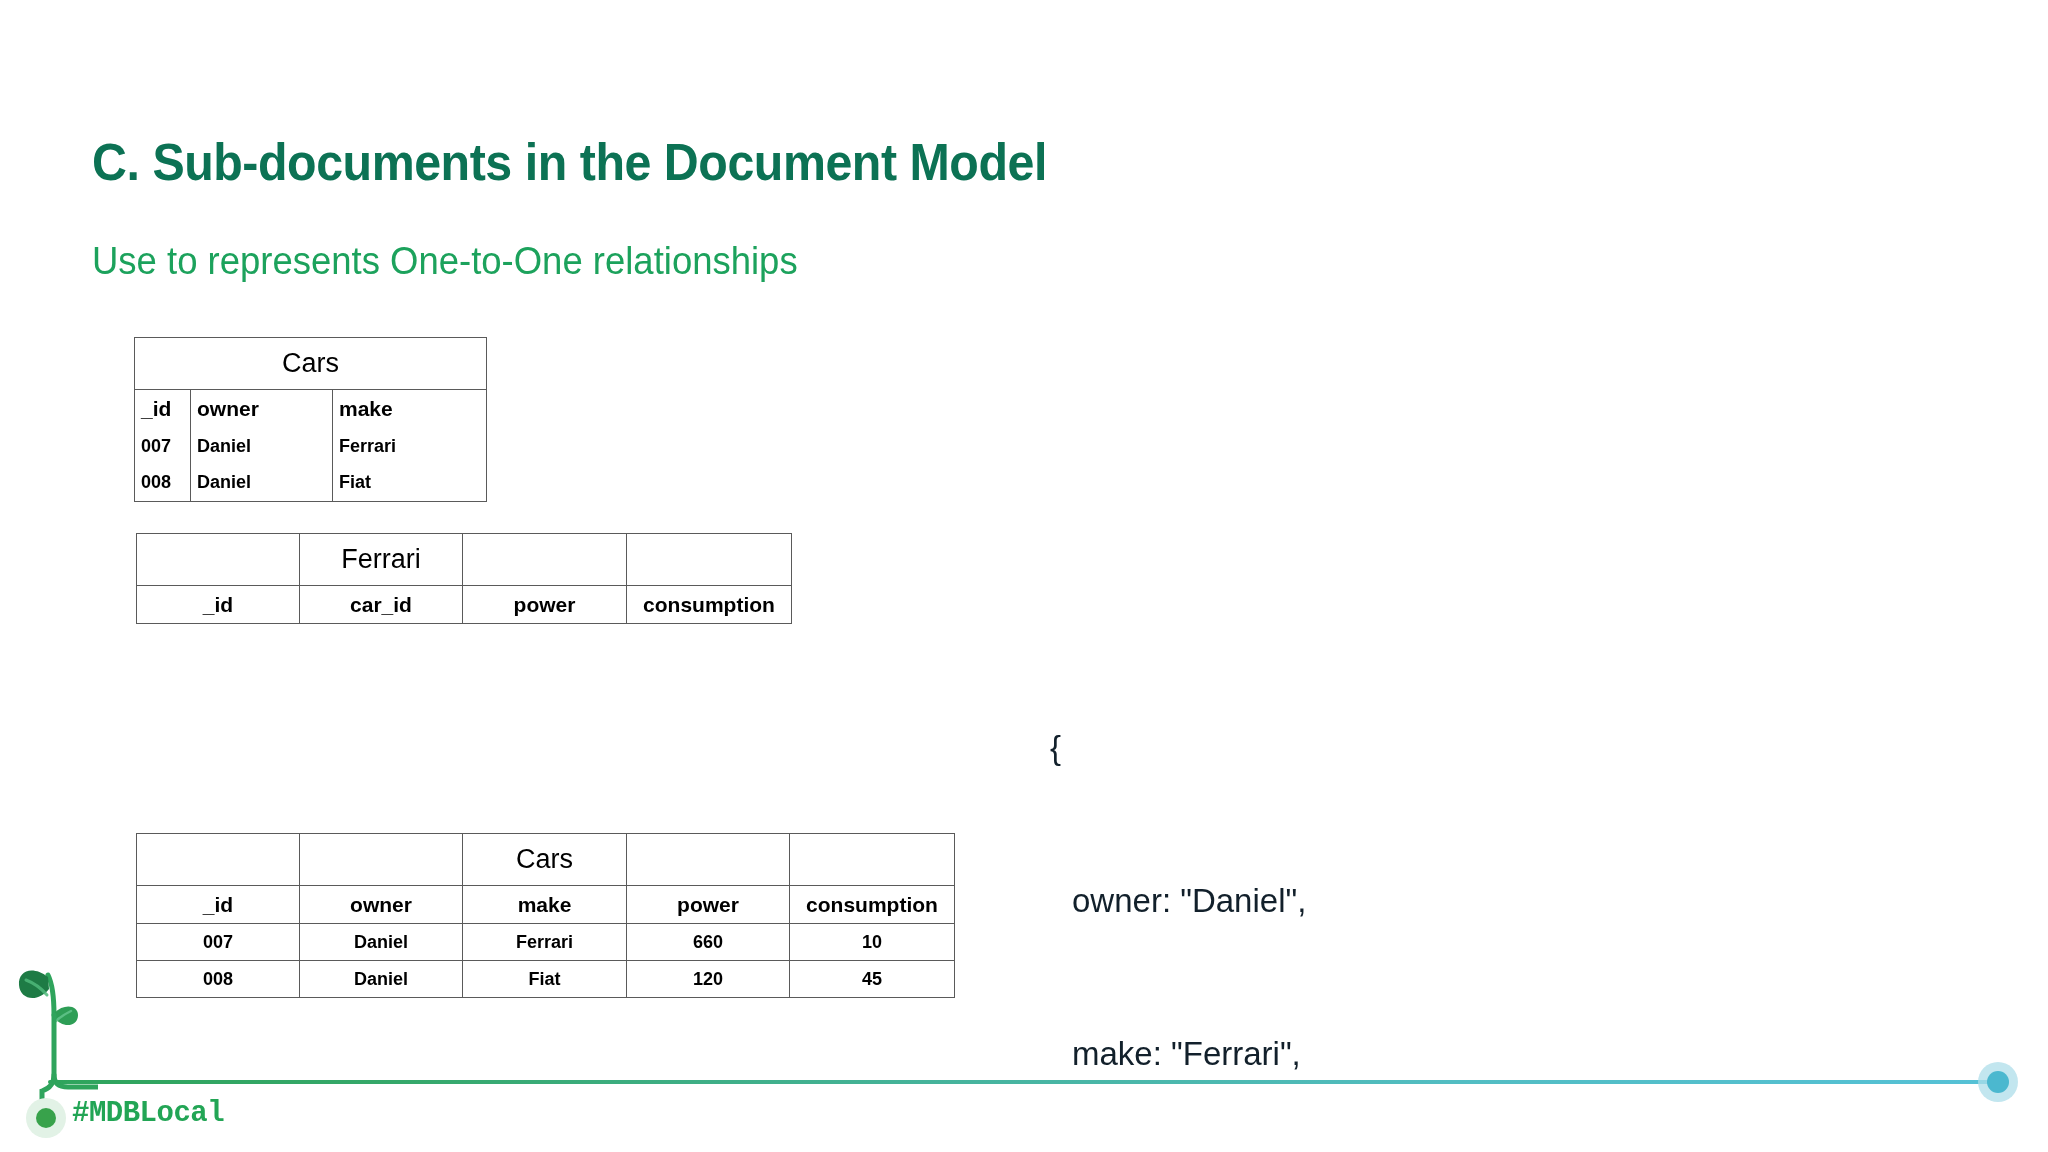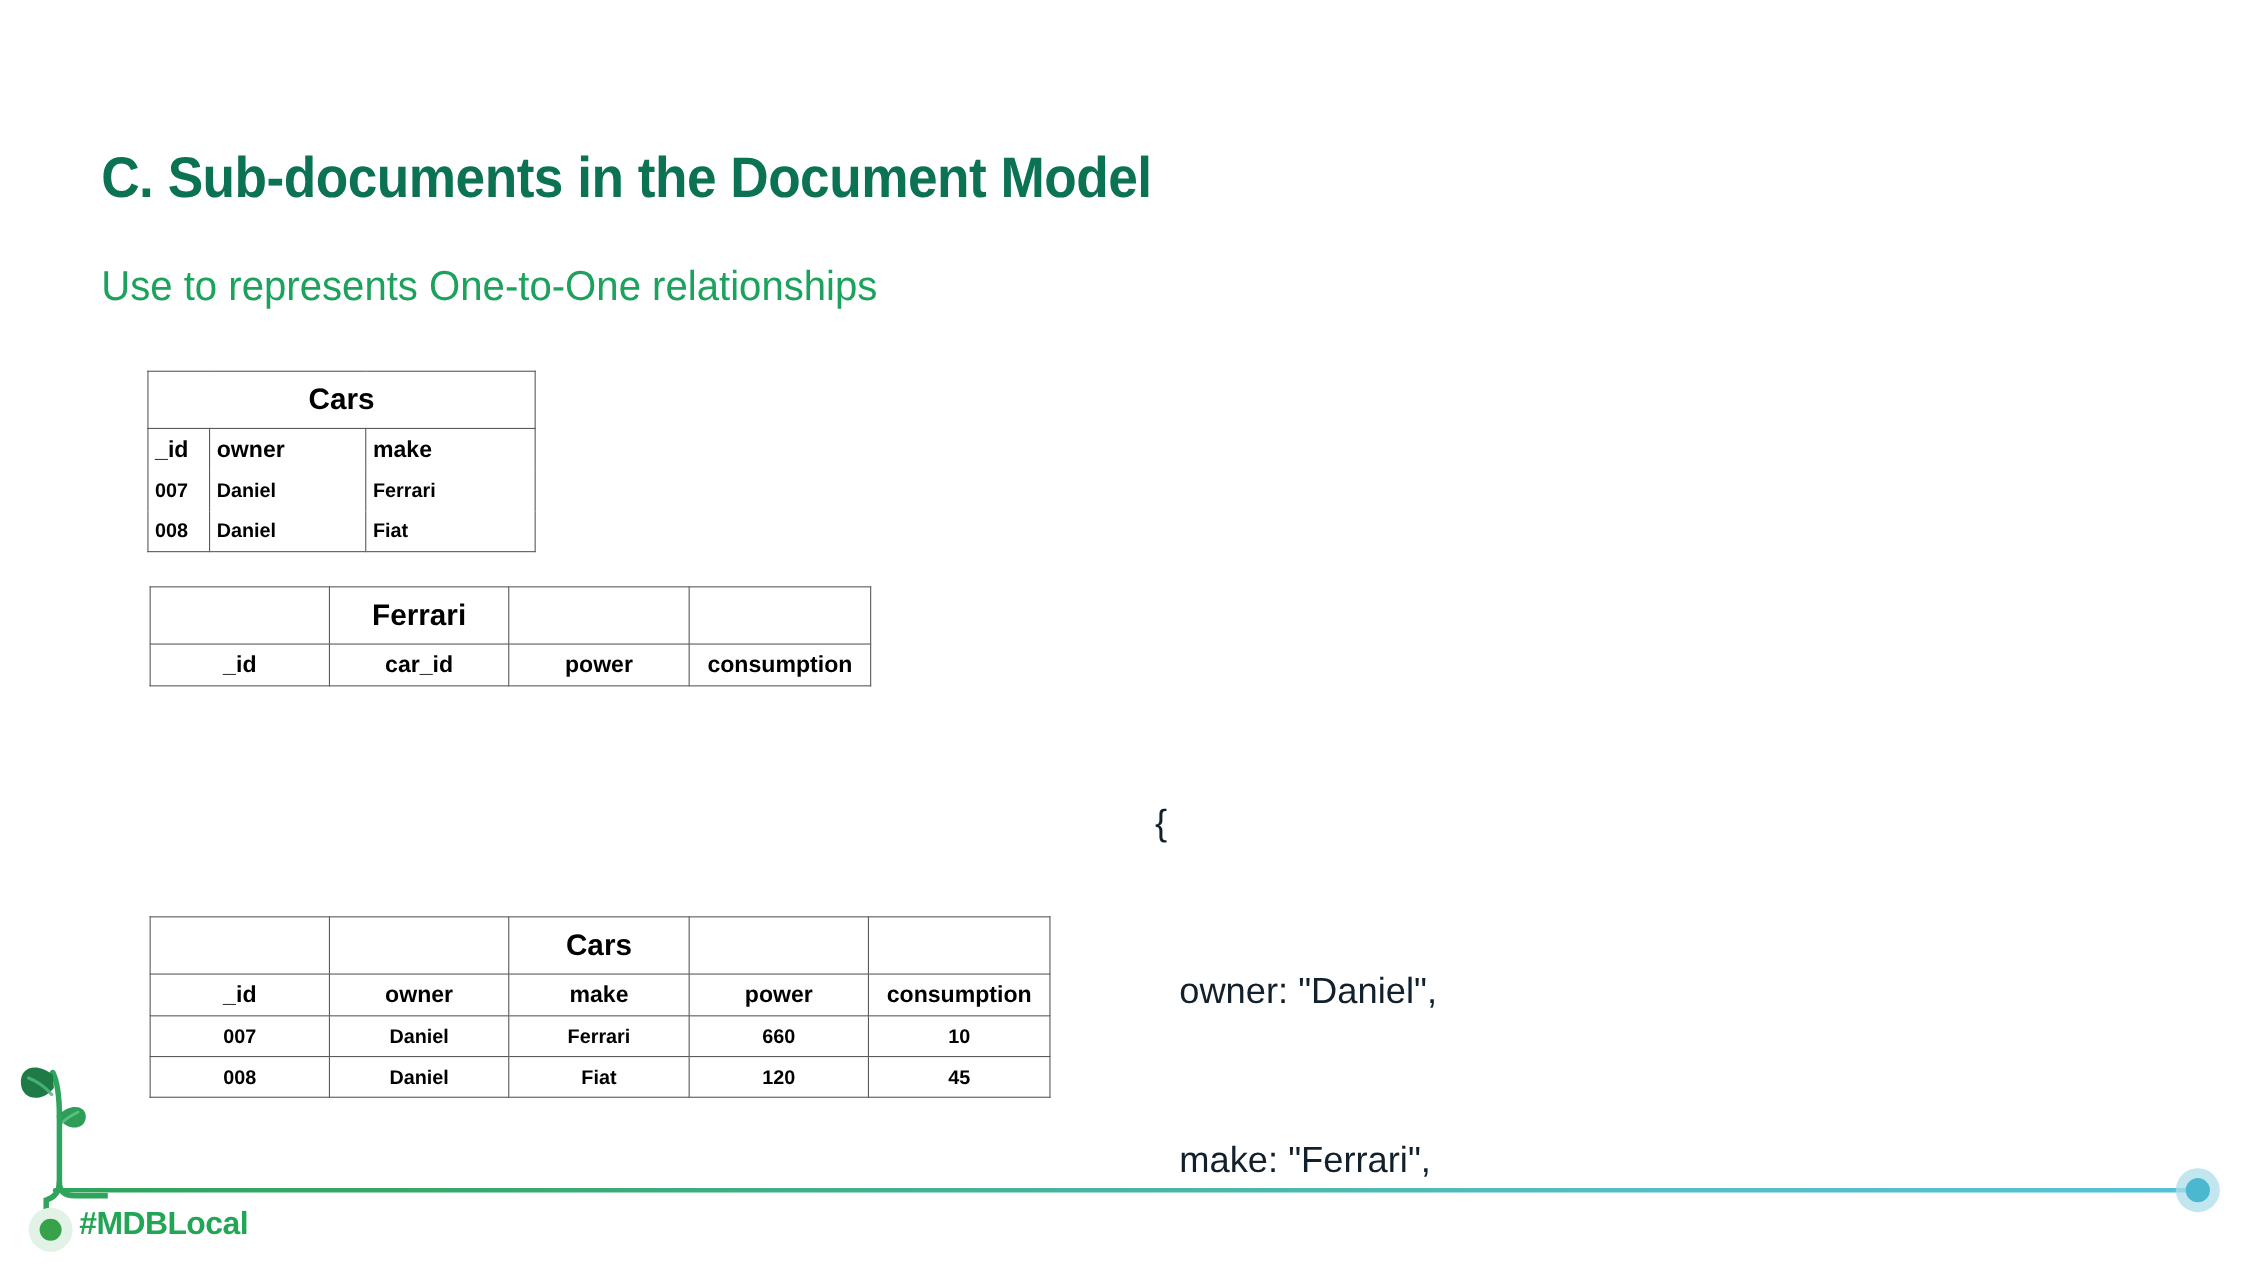--- a/index.html
+++ b/index.html
@@ -55,21 +55,21 @@
     border: 1px solid #5a5a5a;
     padding: 0;
     vertical-align: middle;
     font-family: "Liberation Sans", sans-serif;
     color: #000000;
     box-sizing: border-box;
   }
   .db-table td.blank { border: 1px solid #5a5a5a; }
   .title-cell {
     font-size: 27px;
-    font-weight: bold;
+    font-weight: normal;
     text-align: center;
     height: 52px;
   }
   .hdr-cell {
     font-size: 21px;
     font-weight: bold;
     height: 38px;
     margin-top: 20px;
   }
   .data-cell {
@@ -153,21 +153,21 @@
     top: 1108px;
     width: 20px;
     height: 20px;
     border-radius: 50%;
     background: #38A24B;
   }
   .hashtag {
     position: absolute;
     left: 72px;
     top: 1097px;
-    font-family: Liberation Sans, sans-serif;
+    font-family: Liberation Mono, monospace;
     font-size: 29px;
     font-weight: bold;
     color: #22A555;
     letter-spacing: -0.5px;
   }
 </style>
 </head>
 <body>
 
 <div class="slide-title">C. Sub-documents in the Document Model</div>

